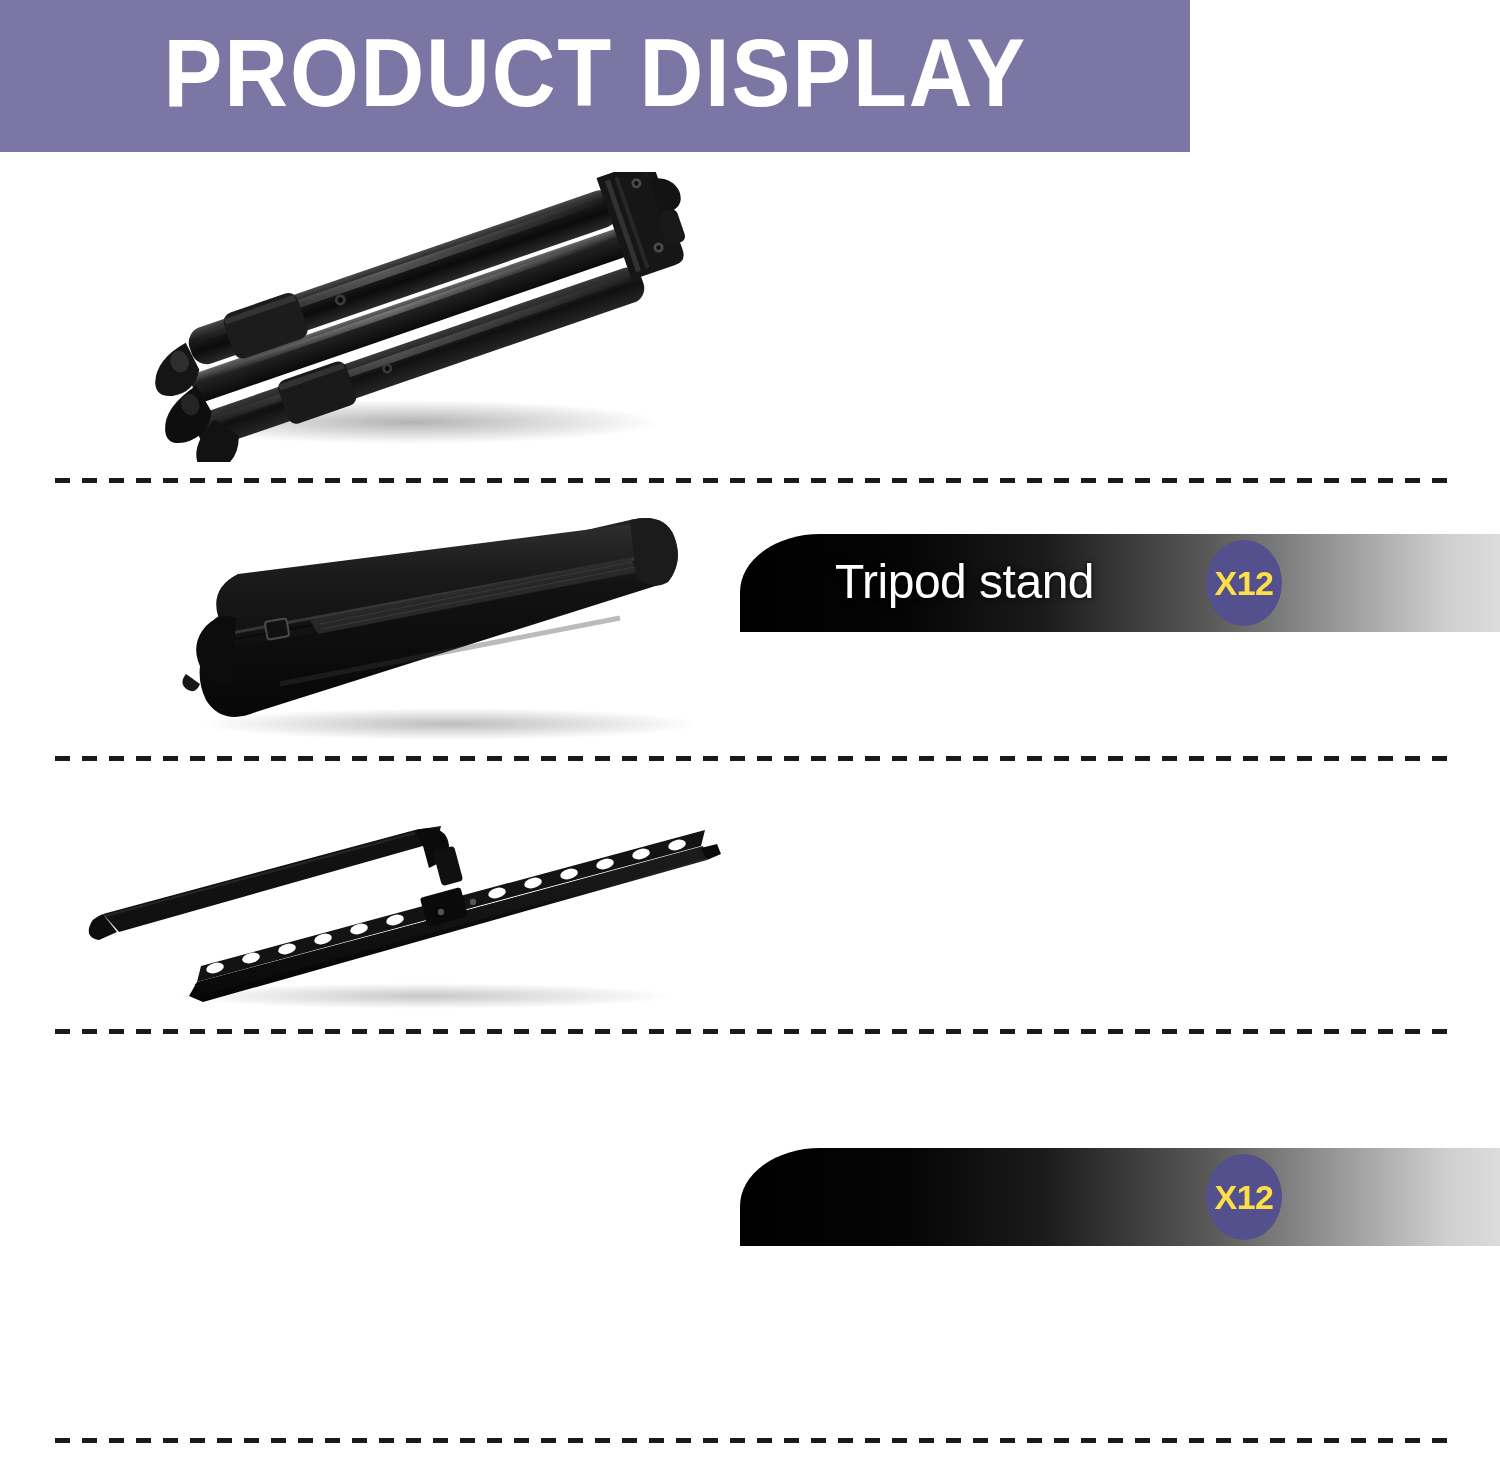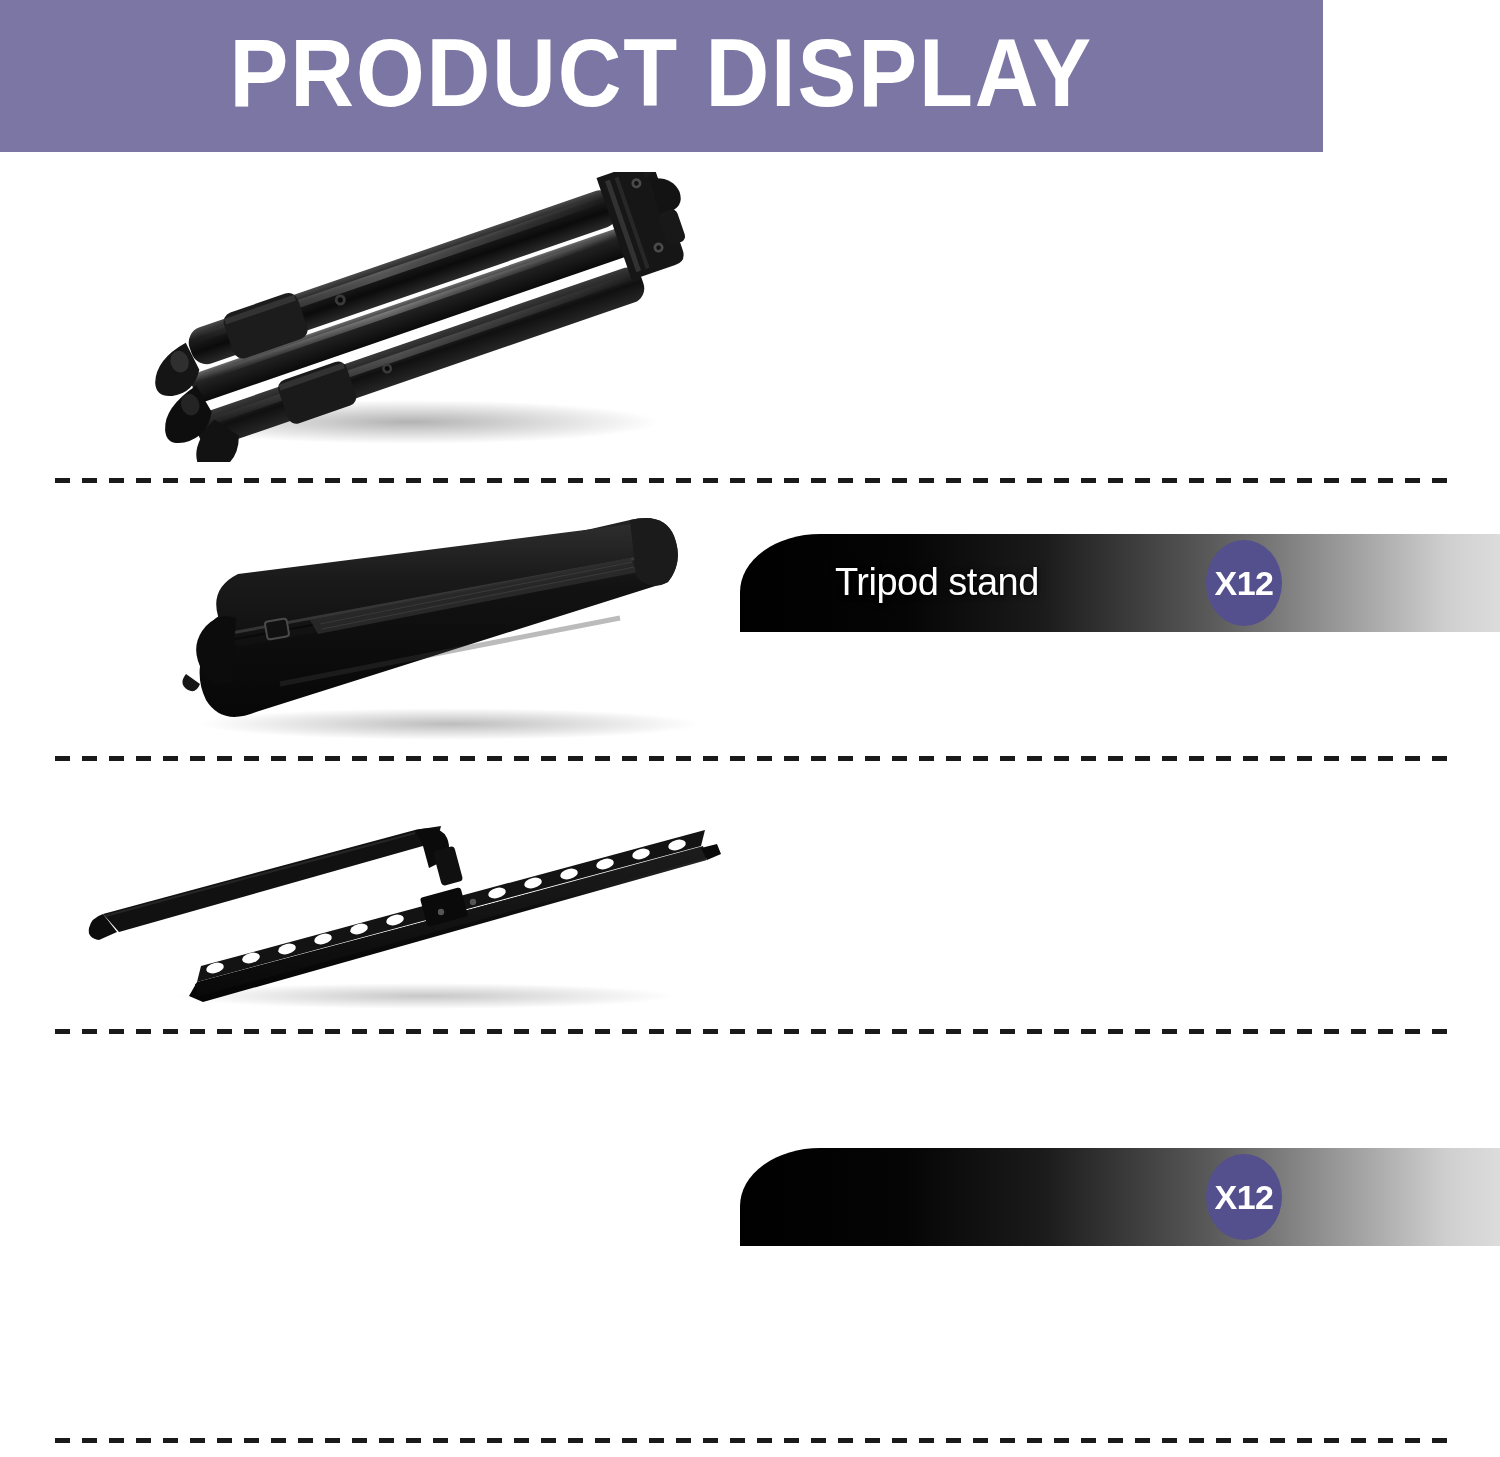--- a/index.html
+++ b/index.html
@@ -5,21 +5,21 @@
   * { margin:0; padding:0; box-sizing:border-box; }
   html,body { background:#ffffff; }
   body {
     width:1500px; height:1457px; position:relative; overflow:hidden;
     font-family:"Liberation Sans", sans-serif;
     background:#ffffff;
   }
 
   
   .header-banner{
-    position:absolute; left:0; top:0; width:1323px; height:152px;
+    position:absolute; left:0; top:0; width:1190px; height:152px;
     background:#7c76a4;
     display:flex; align-items:center; justify-content:center;
   }
   .header-title{
     color:#ffffff;
     font-size:96px;
     font-weight:bold;
     letter-spacing:2px;
     line-height:1;
     transform:scaleX(0.92);
@@ -52,38 +52,38 @@
     background:linear-gradient(to right,#000000 0%, #050505 22%, #1b1b1b 40%, #5a5a5a 62%, #9d9d9d 80%, #cfcfcf 93%, #dcdcdc 100%);
     border-top-left-radius:80px 58px;
     display:flex; align-items:center;
   }
   .lb-1{ top:382px; }
   .lb-2{ top:658px; }
 
   .label-text{
     position:absolute;
     color:#ffffff;
-    font-size:38px;
+    font-size:48px;
     font-weight:normal;
     white-space:nowrap;
     text-shadow:0 0 3px rgba(0,0,0,.9), 0 0 7px rgba(0,0,0,.55);
     font-family:"Liberation Sans", sans-serif;
     left:95px;
     top:50%;
     transform:translateY(-52%);
     letter-spacing:-0.5px;
   }
 
   .qty-badge{
     position:absolute;
     width:76px; height:86px;
     border-radius:50%;
     background:#544f8d;
     display:flex; align-items:center; justify-content:center;
-    color:#ffffff; font-size:34px; font-weight:bold;
+    color:#fde047; font-size:34px; font-weight:bold;
     letter-spacing:-0.5px;
     font-family:"Liberation Sans", sans-serif;
     top:50%; transform:translateY(-50%);
   }
   .badge-a{ left:466px; }
   .badge-b{ left:466px; }
 
   
   .product-art{ position:absolute; }
 </style>

